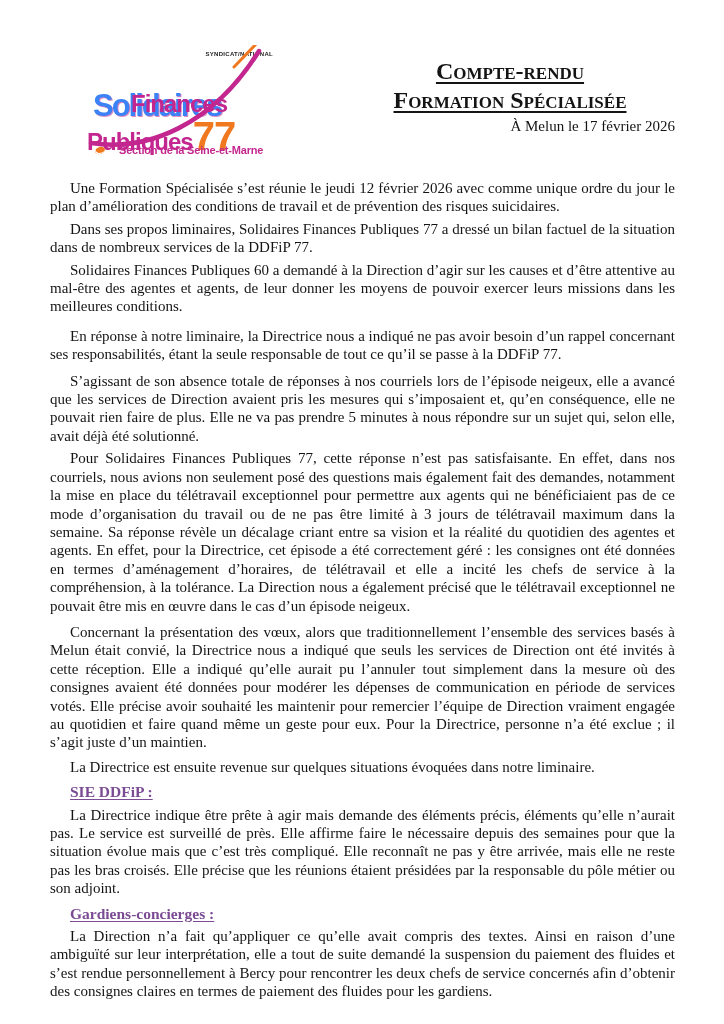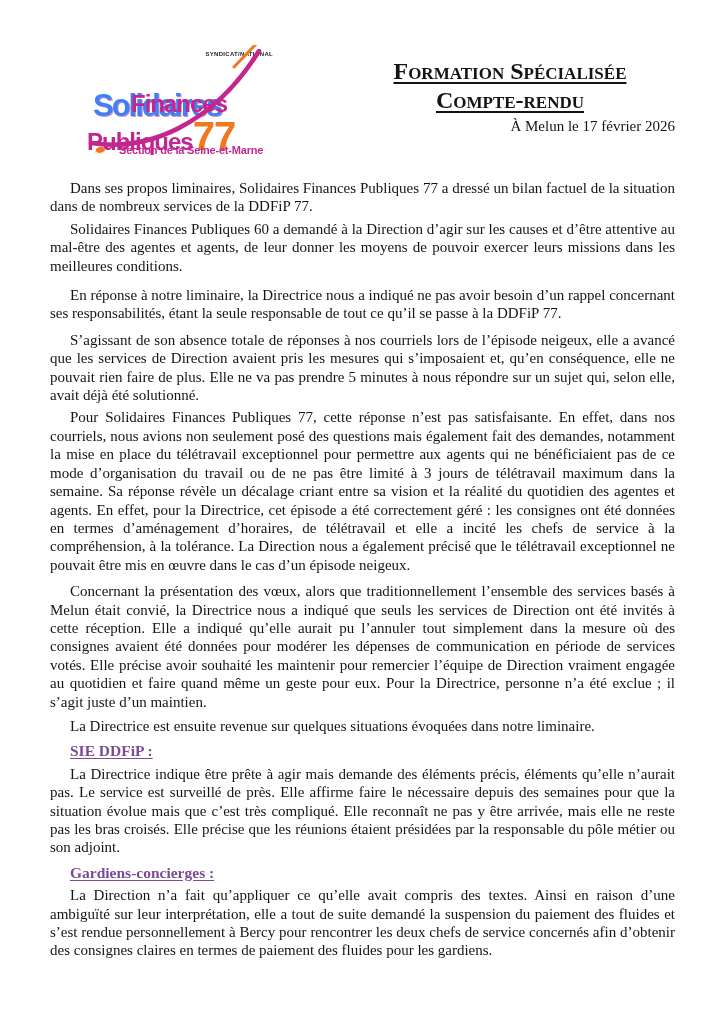--- a/index.html
+++ b/index.html
@@ -96,28 +96,29 @@
         <span class="swirl-icon"></span>
         <span class="logo-section">Section de la Seine-et-Marne</span>
       </span>
       <svg class="logo-swoosh" width="190" height="114" viewBox="0 0 190 114">
         <path d="M6,98 C 62,107 128,80 174,6" fill="none" stroke="#C3268E" stroke-width="4.5" stroke-linecap="round"></path>
         <path d="M149,22 L 172,-2" fill="none" stroke="#F0781E" stroke-width="3" stroke-linecap="round"></path>
       </svg>
     </div>
 
     <div class="title-block">
+      <div class="title-line">Compte-rendu</div>
       <div class="title-line">Formation Spécialisée</div>
-      <div class="title-line">Compte-rendu</div>
       <div class="dateline">À Melun le 17 février 2026</div>
     </div>
 
   </div>
 
   <div class="body">
+    <p class="para">Une Formation Spécialisée s’est réunie le jeudi 12 février 2026 avec comme unique ordre du jour le plan d’amélioration des conditions de travail et de prévention des risques suicidaires.</p>
     <p class="para">Dans ses propos liminaires, Solidaires Finances Publiques 77 a dressé un bilan factuel de la situation dans de nombreux services de la DDFiP 77.</p>
     <p class="para">Solidaires Finances Publiques 60 a demandé à la Direction d’agir sur les causes et d’être attentive au mal-être des agentes et agents, de leur donner les moyens de pouvoir exercer leurs missions dans les meilleures conditions.</p>
     <p class="para mt-lg">En réponse à notre liminaire, la Directrice nous a indiqué ne pas avoir besoin d’un rappel concernant ses responsabilités, étant la seule responsable de tout ce qu’il se passe à la DDFiP 77.</p>
     <p class="para mt-md">S’agissant de son absence totale de réponses à nos courriels lors de l’épisode neigeux, elle a avancé que les services de Direction avaient pris les mesures qui s’imposaient et, qu’en conséquence, elle ne pouvait rien faire de plus. Elle ne va pas prendre 5 minutes à nous répondre sur un sujet qui, selon elle, avait déjà été solutionné.</p>
     <p class="para">Pour Solidaires Finances Publiques 77, cette réponse n’est pas satisfaisante. En effet, dans nos courriels, nous avions non seulement posé des questions mais également fait des demandes, notamment la mise en place du télétravail exceptionnel pour permettre aux agents qui ne bénéficiaient pas de ce mode d’organisation du travail ou de ne pas être limité à 3 jours de télétravail maximum dans la semaine. Sa réponse révèle un décalage criant entre sa vision et la réalité du quotidien des agentes et agents. En effet, pour la Directrice, cet épisode a été correctement géré : les consignes ont été données en termes d’aménagement d’horaires, de télétravail et elle a incité les chefs de service à la compréhension, à la tolérance. La Direction nous a également précisé que le télétravail exceptionnel ne pouvait être mis en œuvre dans le cas d’un épisode neigeux.</p>
     <p class="para mt-md">Concernant la présentation des vœux, alors que traditionnellement l’ensemble des services basés à Melun était convié, la Directrice nous a indiqué que seuls les services de Direction ont été invités à cette réception. Elle a indiqué qu’elle aurait pu l’annuler tout simplement dans la mesure où des consignes avaient été données pour modérer les dépenses de communication en période de services votés. Elle précise avoir souhaité les maintenir pour remercier l’équipe de Direction vraiment engagée au quotidien et faire quand même un geste pour eux. Pour la Directrice, personne n’a été exclue ; il s’agit juste d’un maintien.</p>
     <p class="para mt-sm">La Directrice est ensuite revenue sur quelques situations évoquées dans notre liminaire.</p>
     <h3 class="section-h">SIE DDFiP :</h3>
     <p class="para">La Directrice indique être prête à agir mais demande des éléments précis, éléments qu’elle n’aurait pas. Le service est surveillé de près. Elle affirme faire le nécessaire depuis des semaines pour que la situation évolue mais que c’est très compliqué. Elle reconnaît ne pas y être arrivée, mais elle ne reste pas les bras croisés. Elle précise que les réunions étaient présidées par la responsable du pôle métier ou son adjoint.</p>
     <h3 class="section-h">Gardiens-concierges :</h3>

